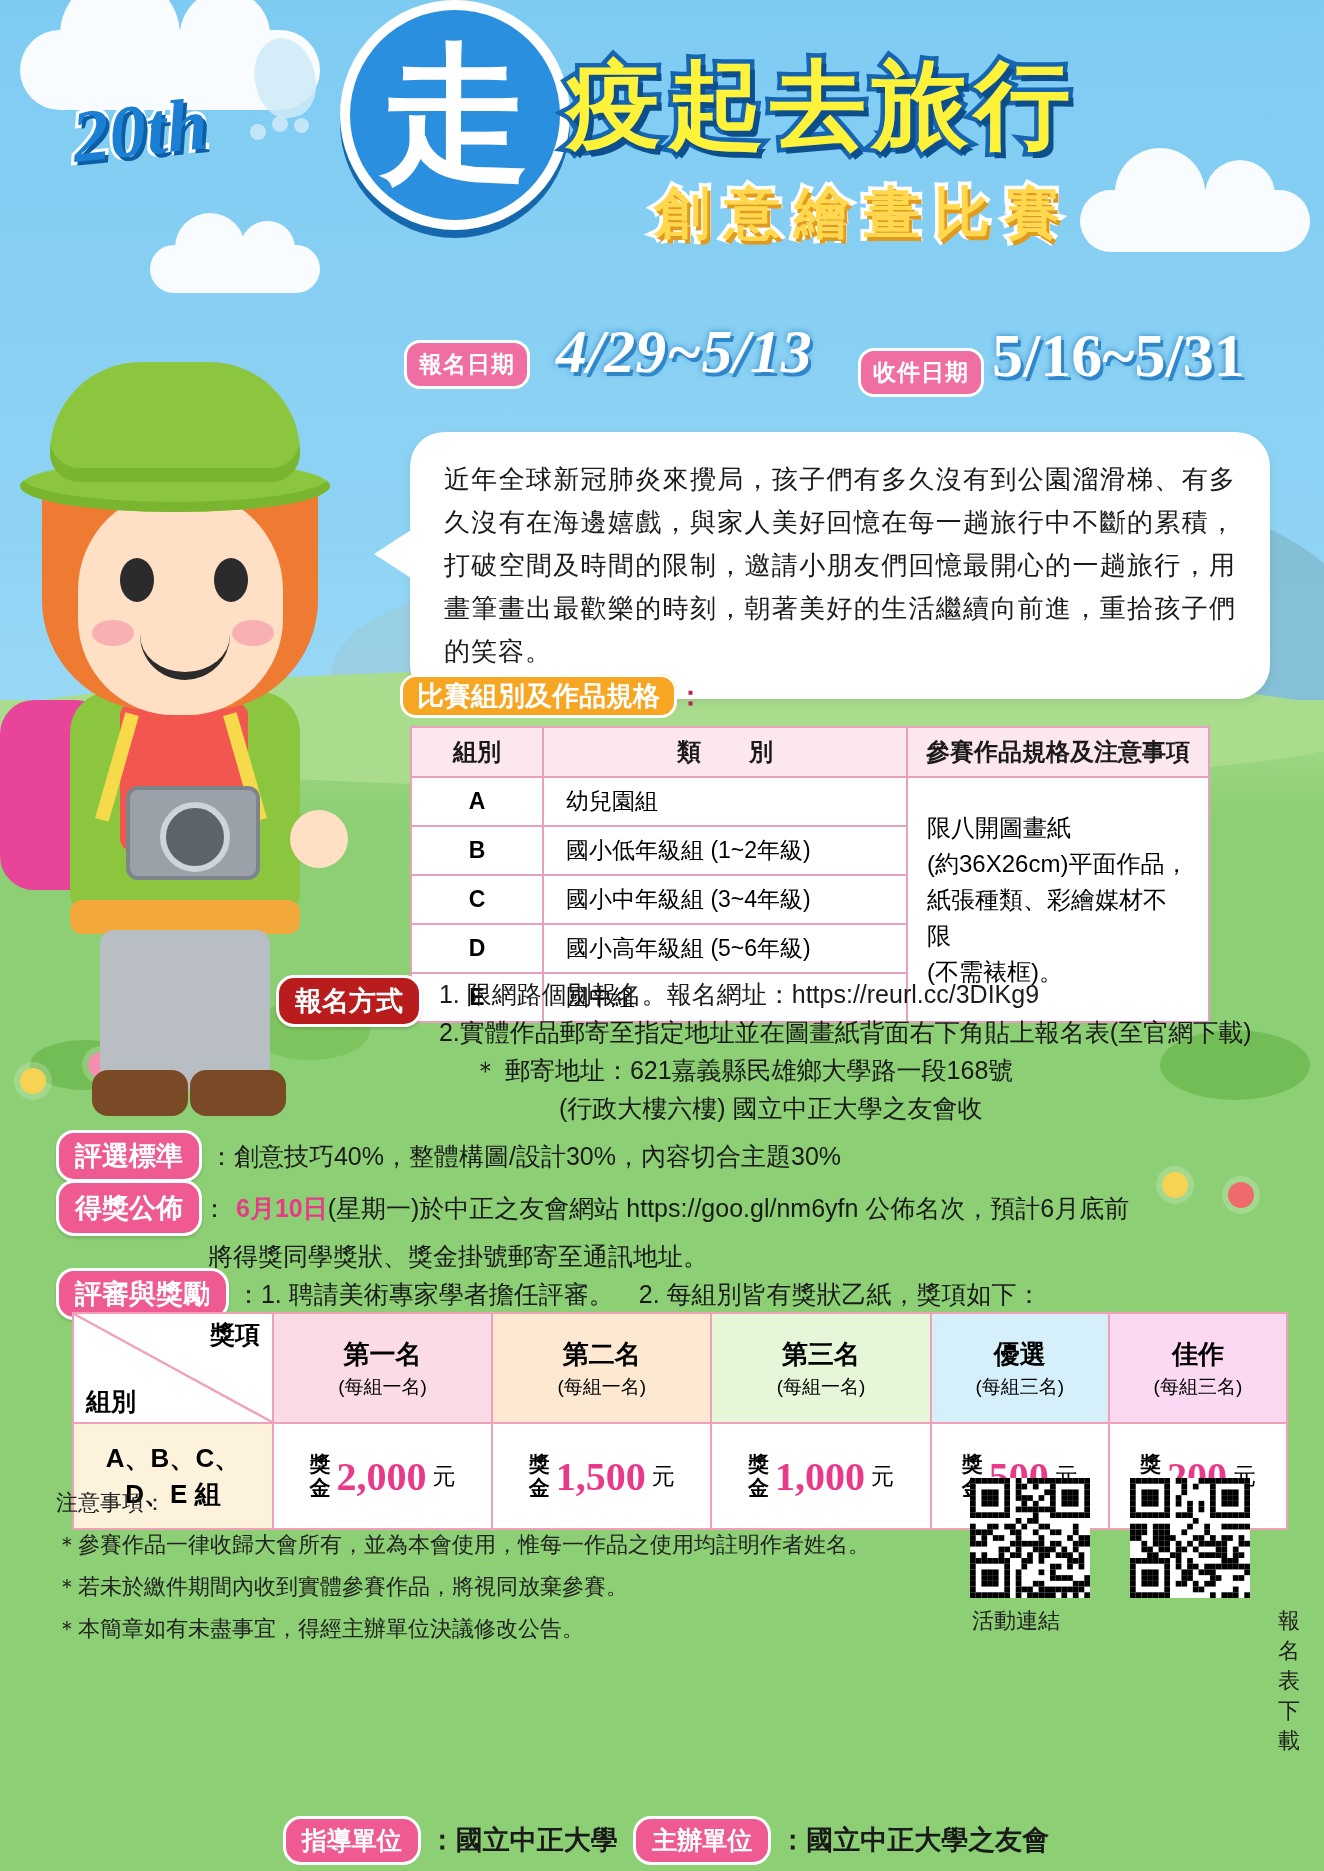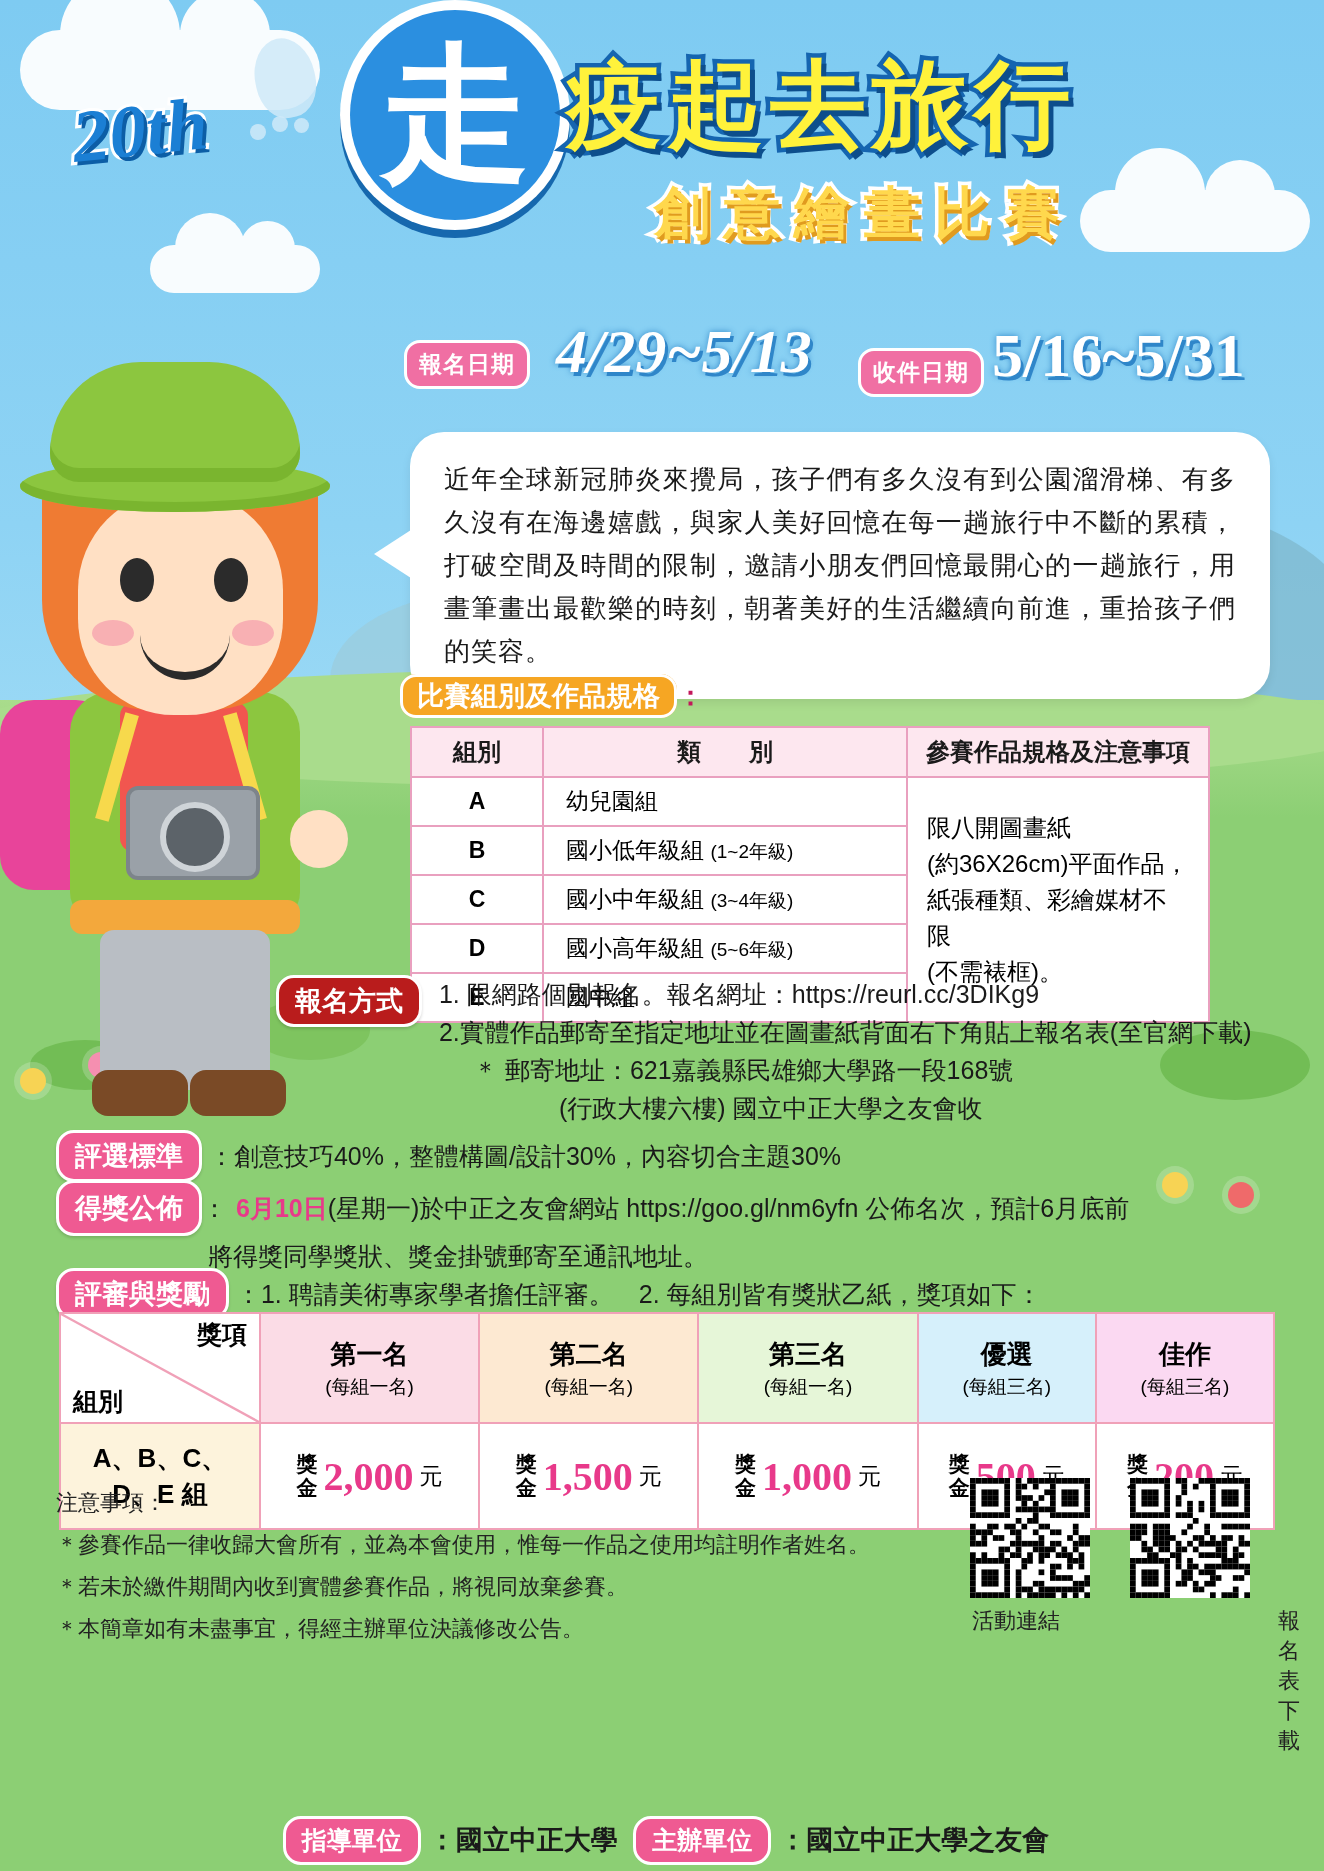--- a/index.html
+++ b/index.html
@@ -108,34 +108,34 @@
   .pinkLabel{background:#ef5a92;}
   #groupsHead{position:absolute;left:400px;top:678px;font-size:27px;font-weight:bold;color:#c2185b;}
   #groupsHead .lab{background:#f6a623;color:#fff;border-radius:16px;padding:4px 14px;border:3px solid #fff;}
 
   table{border-collapse:collapse;}
   #groupTable{position:absolute;left:410px;top:726px;width:800px;background:#fff;font-size:23px;}
   #groupTable th,#groupTable td{border:2px solid #e9a0bf;padding:8px 10px;}
   #groupTable thead th{background:#fde7ef;font-weight:bold;font-size:24px;color:#1a1a1a;}
   #groupTable td.code{text-align:center;font-weight:bold;width:110px;}
   #groupTable td.cat{padding-left:22px;width:330px;}
-  #groupTable td.cat small{font-size:19px;}
+  #groupTable td.cat small{font-size:23px;}
   #groupTable td.spec{vertical-align:middle;line-height:36px;font-size:24px;padding:4px 19px;}
 
   .row{position:absolute;font-size:25px;color:#1a1a1a;}
   #signupRow{left:276px;top:975px;width:1030px;}
   #signupRow .lines{display:inline-block;vertical-align:top;margin-left:10px;line-height:38px;}
   #signupRow .lines .ind{padding-left:34px;}
   #signupRow .lines .ind2{padding-left:120px;}
   #criteriaRow{left:56px;top:1130px;}
   #announceRow{left:56px;top:1180px;width:1240px;line-height:40px;}
   #announceRow .hl{color:#e8398a;font-weight:bold;margin-left:9px;}
   #awardRow{left:56px;top:1268px;}
 
-  #awardTable{position:absolute;left:59px;top:1312px;width:1216px;background:#fff;font-size:24px;}
+  #awardTable{position:absolute;left:72px;top:1312px;width:1216px;background:#fff;font-size:24px;}
   #awardTable td,#awardTable th{border:2px solid #f0a1b8;text-align:center;}
   #awardTable thead th{padding:10px 4px;font-weight:bold;font-size:26px;}
   .hdr1{background:#fbdce6;}.hdr2{background:#fde9d2;}.hdr3{background:#e6f6d8;}
   .hdr4{background:#d6f0fb;}.hdr5{background:#fbd9f2;}
   #awardTable thead th small{display:block;font-size:19px;font-weight:normal;margin-top:2px;}
   #cornerCell{position:relative;width:190px;height:88px;background:#fff;}
   #cornerCell .diag{position:absolute;left:0;top:0;width:100%;height:100%;}
   #cornerCell .tl{position:absolute;right:12px;top:4px;font-weight:bold;font-size:25px;}
   #cornerCell .bl{position:absolute;left:12px;bottom:4px;font-weight:bold;font-size:25px;}
   #groupsCell{background:#fdf3dc;font-weight:bold;font-size:26px;line-height:36px;padding:8px 6px;}

